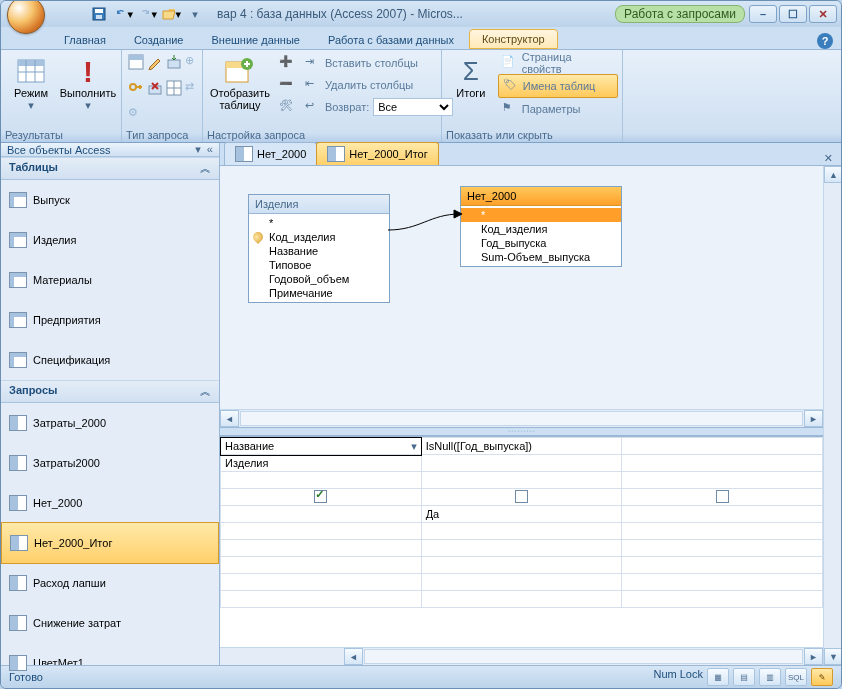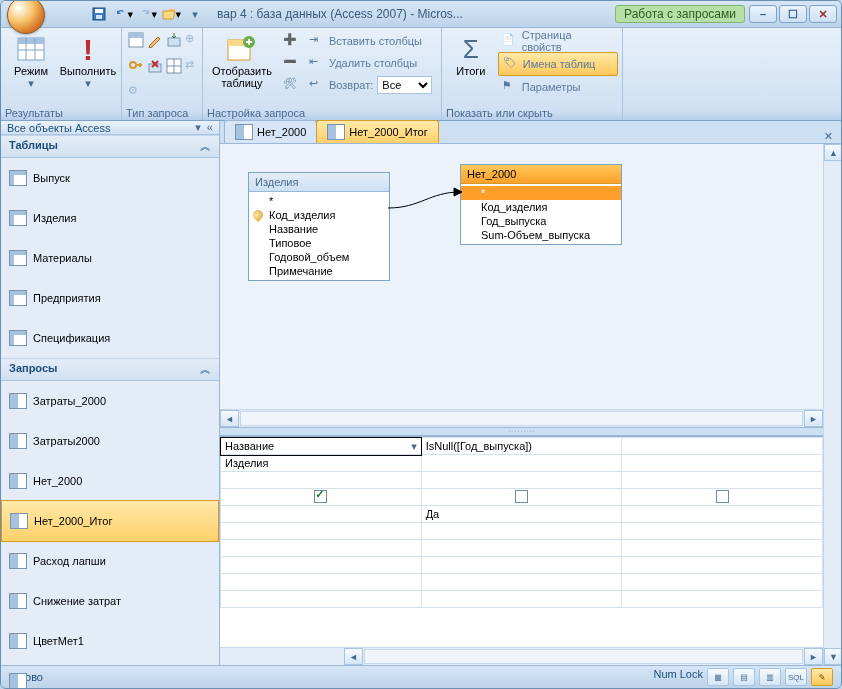--- a/index.html
+++ b/index.html
@@ -3,21 +3,21 @@
 <meta charset="utf-8">
 <style>
   html,body{margin:0;padding:0;font-family:"Segoe UI",Tahoma,sans-serif;font-size:11px;color:#000;background:#bcd3ea;-webkit-user-select:none;user-select:none}
   .window{width:842px;height:689px;background:linear-gradient(#cde0f3,#bcd3ea);position:relative;box-sizing:border-box;display:flex;flex-direction:column;border:1px solid #6b8fb3;border-radius:6px;overflow:hidden}
   
   .titlebar{height:26px;display:flex;align-items:center;padding:0 4px;background:linear-gradient(#d6e6f6,#bcd3ea)}
   .office-btn{width:36px;height:36px;margin:2px 4px 0 2px;border-radius:50%;background:radial-gradient(circle at 30% 30%,#fff,#f7c36b 40%,#d87a2a 70%,#a04c1a);border:1px solid #8a5a2a;box-shadow:0 1px 2px rgba(0,0,0,.25);z-index:10;position:relative}
   .qat{display:flex;align-items:center;gap:4px;margin-left:40px}
   .qat-btn{width:20px;height:20px;display:flex;align-items:center;justify-content:center}
   .title-text{flex:1;text-align:left;padding-left:12px;color:#3a5a7a;font-size:12px}
-  .title-context{background:#b6e0a5;border:1px solid #86b36f;border-radius:3px;padding:1px 8px;color:#305c1f;margin-right:4px;font-size:12px}
+  .title-context{background:#b6e0a5;border:1px solid #86b36f;border-radius:8px;padding:1px 8px;color:#305c1f;margin-right:4px;font-size:12px}
   .window-controls{display:flex;gap:2px}
   .wc{width:26px;height:16px;border:1px solid #7ea3c7;border-radius:3px;background:linear-gradient(#eaf3fb,#cde0f3);display:flex;align-items:center;justify-content:center;color:#2b5a88;font-weight:bold}
   
   .ribbon-tabs{height:22px;display:flex;align-items:flex-end;padding-left:50px;gap:2px}
   .rtab{padding:3px 12px;color:#1d4d7a;border:1px solid transparent;border-bottom:none;border-radius:4px 4px 0 0}
   .rtab.active{background:#d3e5f7;border-color:#9ab8d6}
   .rtab.context{border:1px solid #e8b23e;background:linear-gradient(#fff5e0,#ffe9b8);color:#5e4a15}
   .help-icon{margin-left:auto;margin-right:8px;width:16px;height:16px;border-radius:50%;background:#3a7dbd;color:#fff;text-align:center;line-height:16px;font-weight:bold}
   
   .ribbon{height:92px;background:linear-gradient(#e7f0fa,#cfe0f2 90%,#b6ceea);border-top:1px solid #9ab8d6;border-bottom:1px solid #7ea3c7;display:flex}
@@ -110,20 +110,28 @@
     </div>
     <div class="title-text">вар 4 : база данных (Access 2007) - Micros...</div>
     <div class="title-context">Работа с запросами</div>
     <div class="window-controls">
       <div class="wc">–</div>
       <div class="wc">☐</div>
       <div class="wc" style="color:#a03030">✕</div>
     </div>
   </div>
 
+  <div class="ribbon-tabs">
+    <div class="rtab">Главная</div>
+    <div class="rtab">Создание</div>
+    <div class="rtab">Внешние данные</div>
+    <div class="rtab">Работа с базами данных</div>
+    <div class="rtab context active">Конструктор</div>
+    <div class="help-icon">?</div>
+  </div>
 
   <div class="ribbon">
     <div class="rgroup" style="width:112px">
       <div class="rgroup-body">
         <div class="big-btn">
           <span class="icon">
               <svg width="28" height="24">
                 <rect x="1" y="1" width="26" height="22" fill="#fff" stroke="#7ea3c7"></rect>
                 <rect x="1" y="1" width="26" height="6" fill="#a6c2de"></rect>
                 <line x1="9" y1="1" x2="9" y2="23" stroke="#7ea3c7"></line>
@@ -217,21 +225,21 @@
               <span class="ic">⇥</span>
               <span>Вставить столбцы</span>
             </div>
           <div class="row-btn">
               <span class="ic">⇤</span>
               <span>Удалить столбцы</span>
             </div>
           <div class="row-btn">
             <span class="ic">↩</span>
             <span>Возврат:</span>
-            <select class="combo" style="width:55px"><option>Все</option></select>
+            <select class="combo" style="width:80px"><option>Все</option></select>
           </div>
         </div>
       </div>
       <div class="rgroup-label">Настройка запроса</div>
     </div>
 
     <div class="rgroup" style="width:172px">
       <div class="rgroup-body">
         <div class="big-btn" style="width:44px">
           <span class="icon" style="font-size:26px;color:#486a8c">Σ</span>

